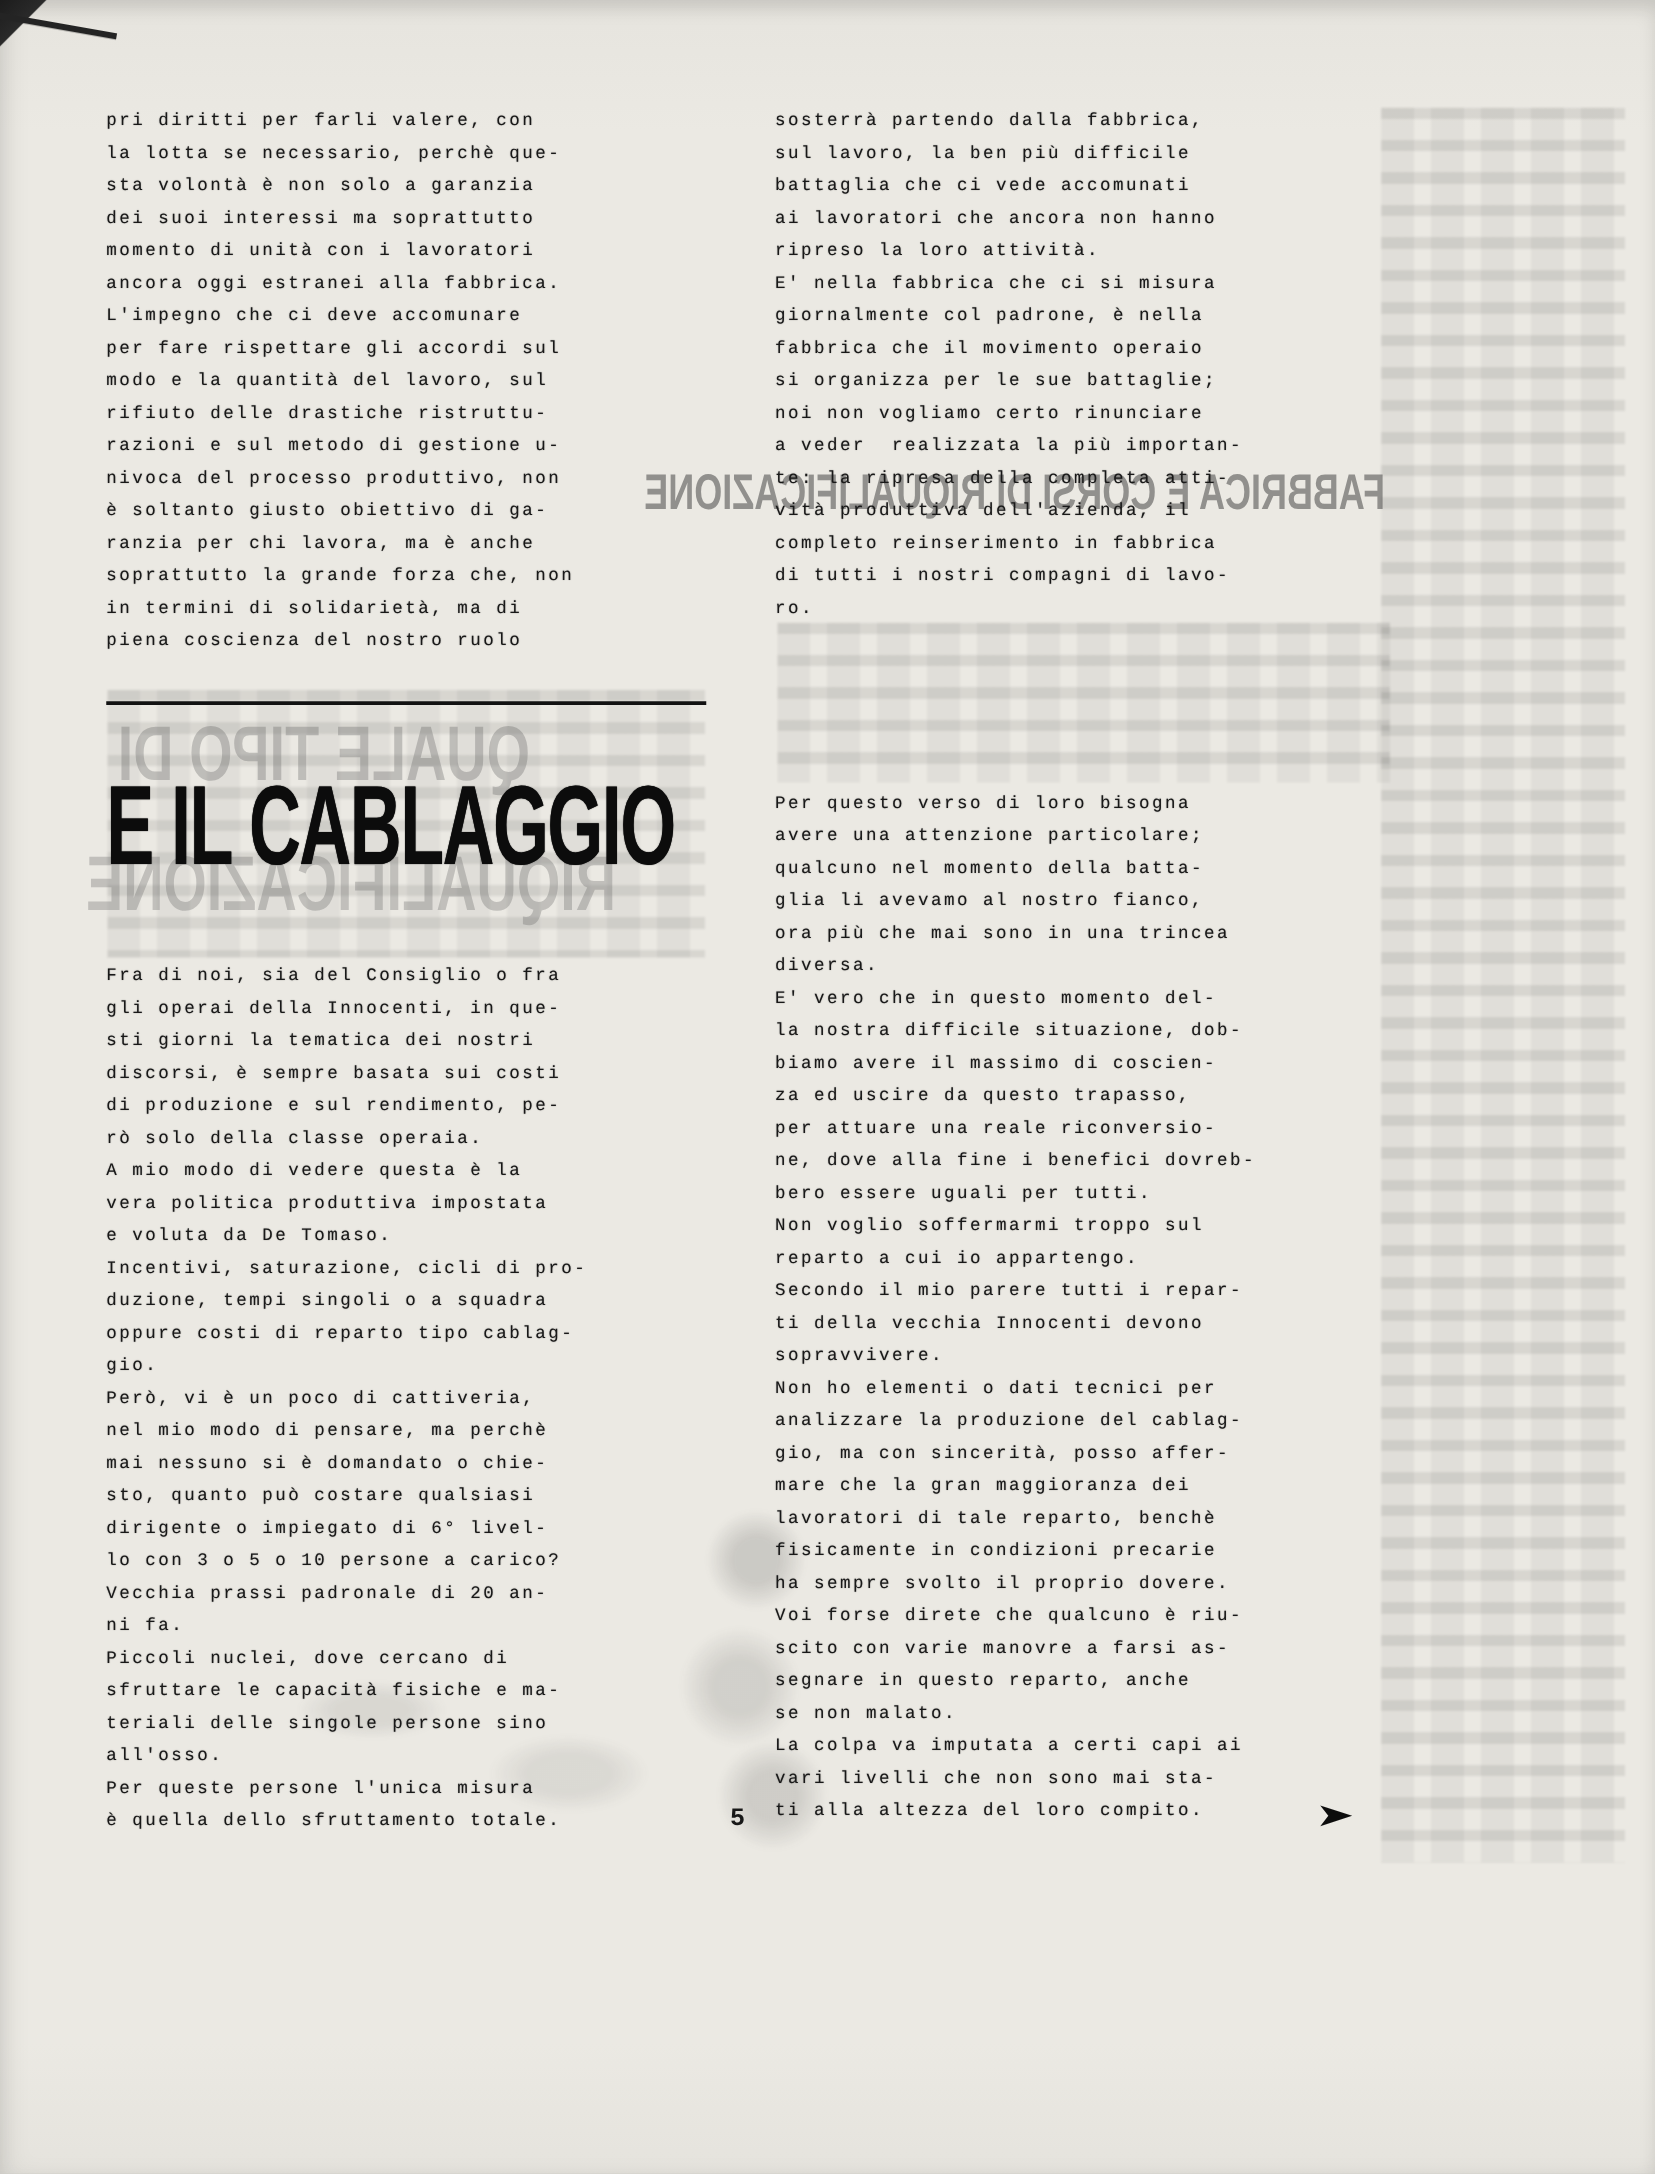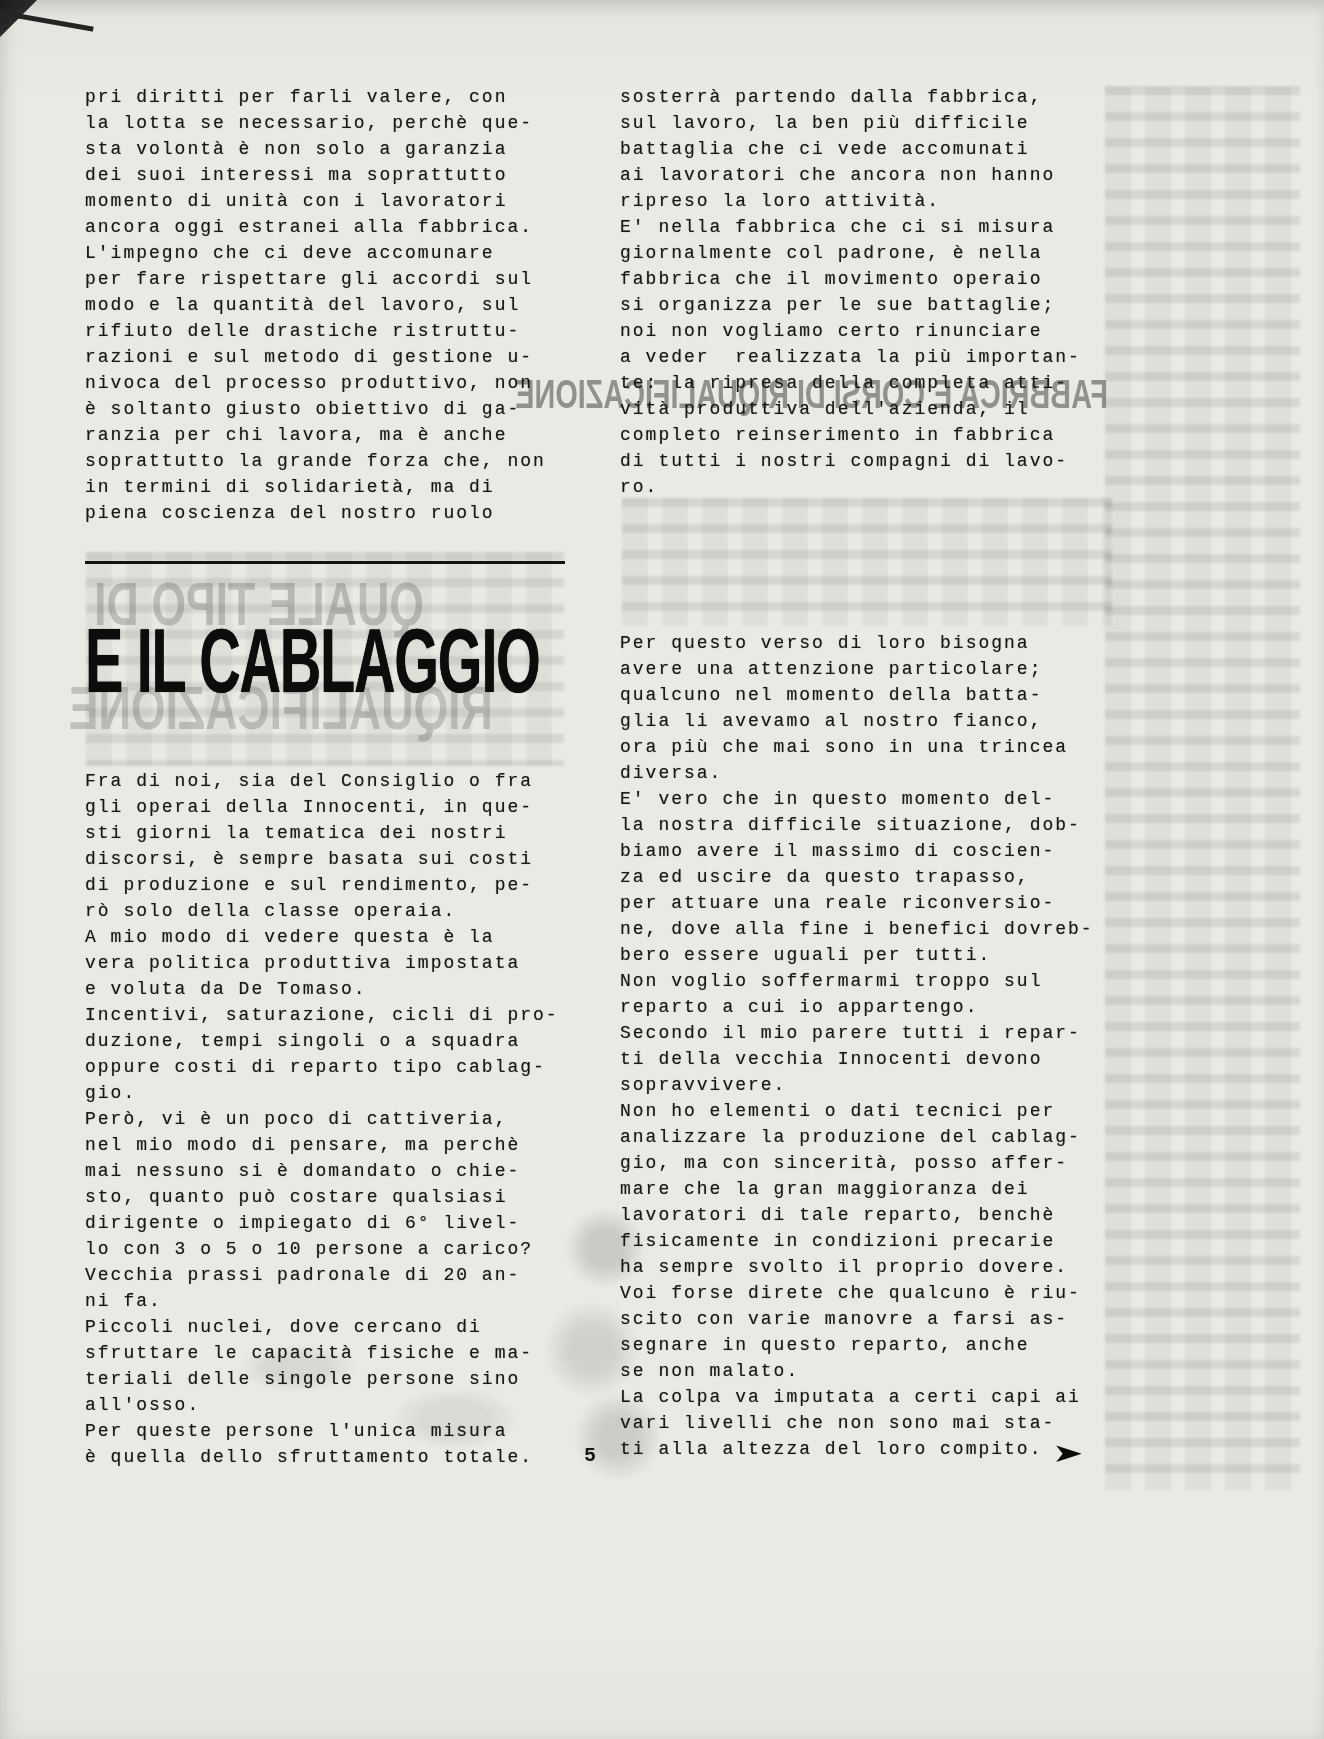--- a/index.html
+++ b/index.html
@@ -12,21 +12,21 @@
     overflow:hidden;
     font-family:"Liberation Mono","DejaVu Sans Mono",monospace;
     color:#181818;
     box-shadow: inset 0 8px 14px rgba(0,0,0,0.10), inset 10px 0 18px rgba(0,0,0,0.05);
   }
 
   
   .typewriter {
     position:absolute;
     white-space:pre-wrap;
-    font-size:18px;
+    font-size:14px;
     line-height:26px;
     letter-spacing:2px;
     text-shadow:0 0 1px rgba(10,10,10,0.45);
     z-index:3;
   }
   #left-intro  { left:85px;  top:84px;  width:510px; }
   #left-body   { left:85px;  top:768px; width:510px;font-family:Liberation Mono, monospace; }
   #right-top   { left:620px; top:84px;  width:515px; }
   #right-body  { left:620px; top:630px; width:515px; }
 

